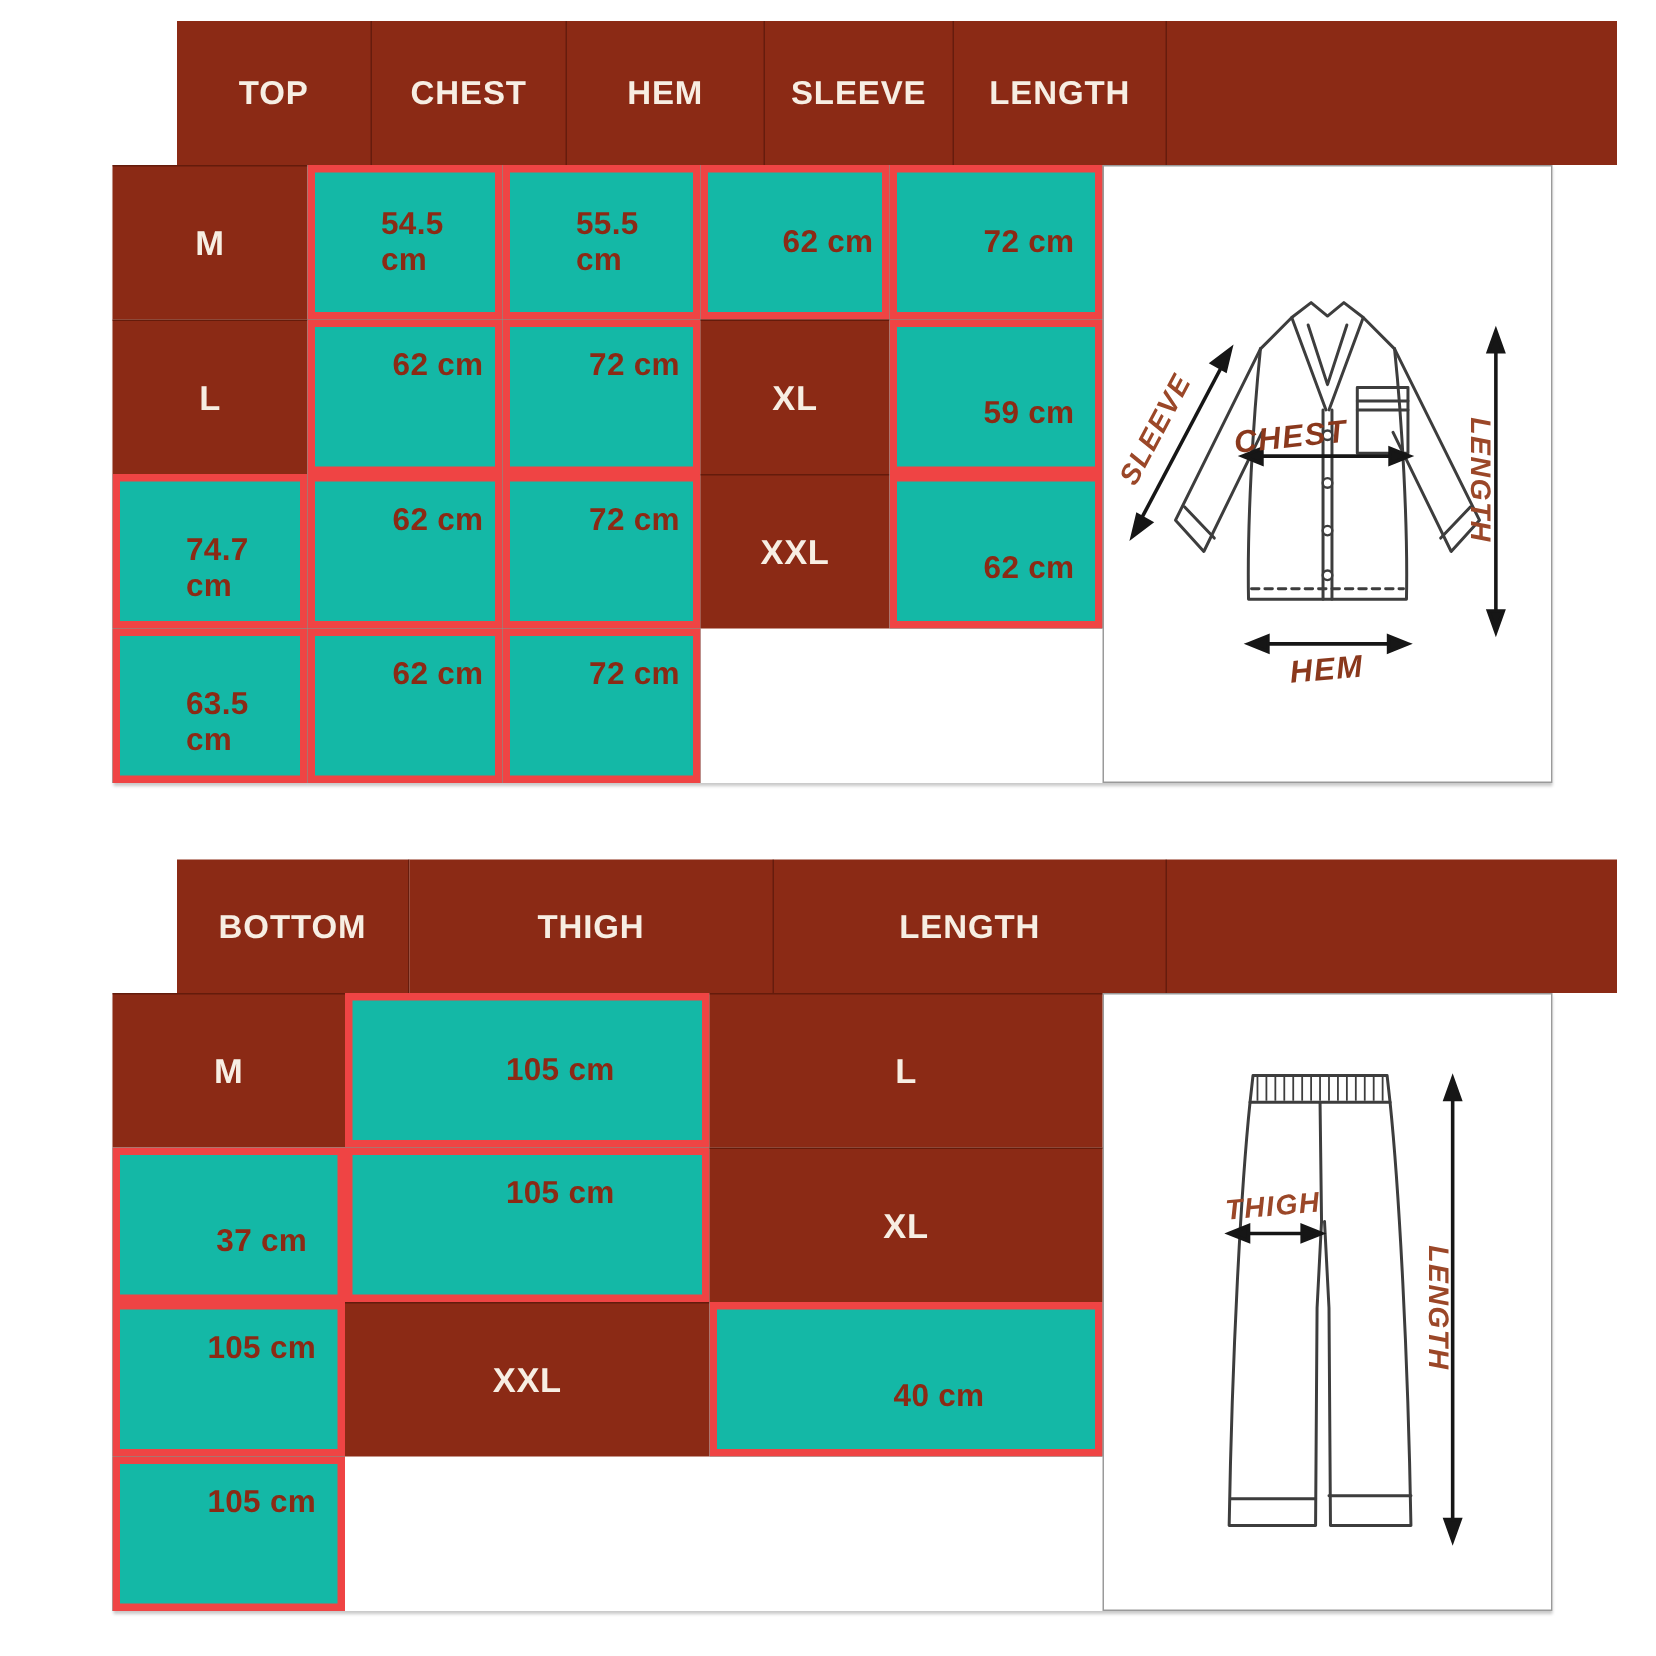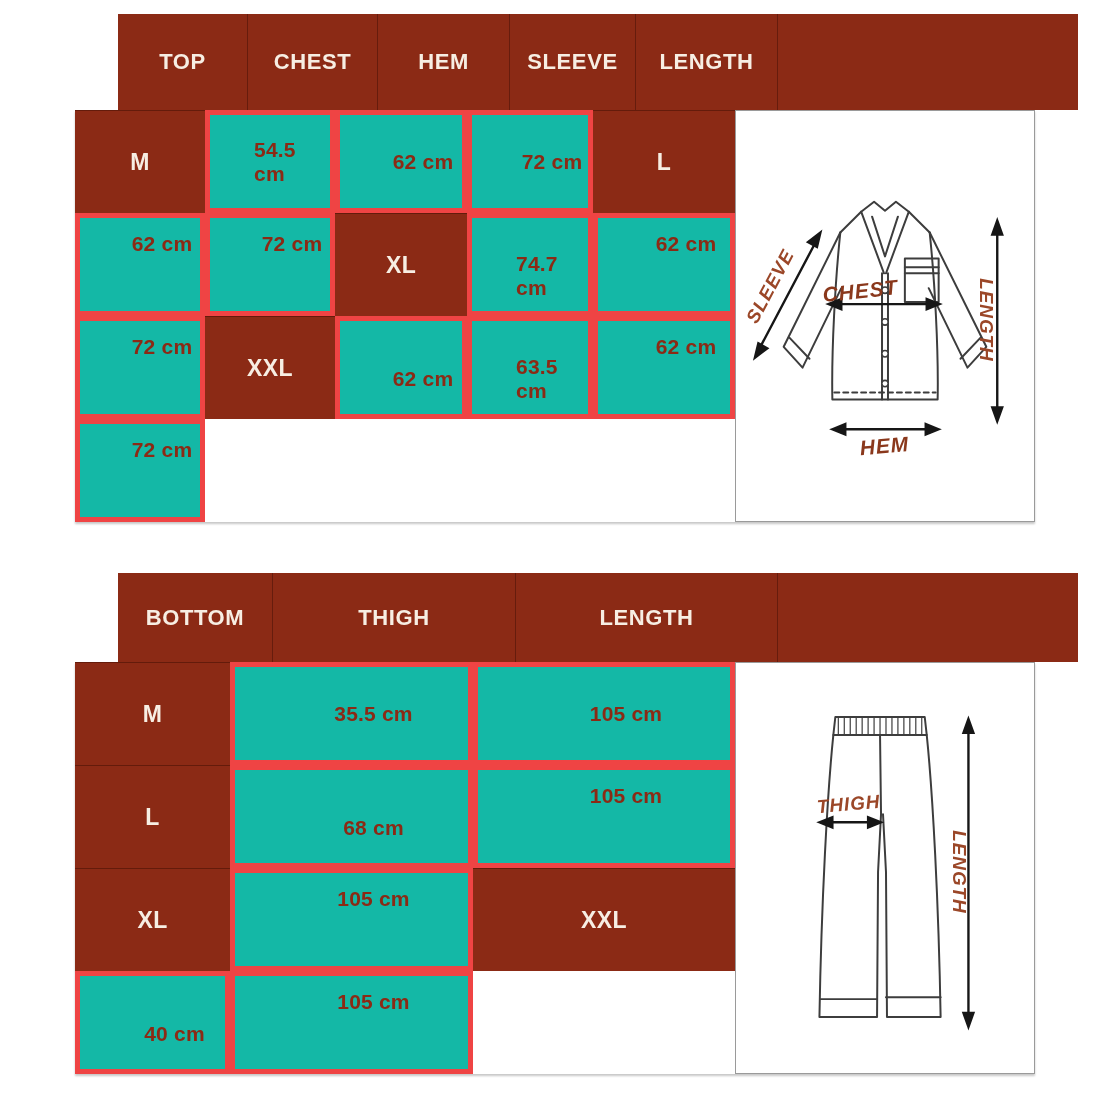--- a/index.html
+++ b/index.html
@@ -103,38 +103,44 @@
         </svg>
       </div>
 
       <div class="sc">
           <span>M</span>
         </div>
       <div class="vc">
           <span class="val">54.5 cm</span>
         </div>
       <div class="vc">
+          <span class="val">55.5 cm</span>
+        </div>
+      <div class="vc">
           <span class="val">62 cm</span>
         </div>
       <div class="vc">
           <span class="val">72 cm</span>
         </div>
 
       <div class="sc">
           <span>L</span>
         </div>
       <div class="vc">
           <span class="val up">62 cm</span>
         </div>
       <div class="vc">
           <span class="val up">72 cm</span>
         </div>
 
       <div class="sc">
           <span>XL</span>
+        </div>
+      <div class="vc">
+          <span class="val down">59 cm</span>
         </div>
       <div class="vc">
           <span class="val down">74.7 cm</span>
         </div>
       <div class="vc">
           <span class="val up">62 cm</span>
         </div>
       <div class="vc">
           <span class="val up">72 cm</span>
         </div>
@@ -192,31 +198,28 @@
           </g>
           <text class="dlabel" x="114" y="148" transform="rotate(-5 114 148)">THIGH</text>
           <text class="dlabel" x="218" y="210" transform="rotate(90 218 210)">LENGTH</text>
         </svg>
       </div>
 
       <div class="sc">
           <span>M</span>
         </div>
       <div class="vc">
-          <span class="val">35.5 cm</span>
-        </div>
-      <div class="vc">
           <span class="val">105 cm</span>
         </div>
 
       <div class="sc">
           <span>L</span>
         </div>
       <div class="vc">
-          <span class="val down">68 cm</span>
+          <span class="val down">37 cm</span>
         </div>
       <div class="vc">
           <span class="val up">105 cm</span>
         </div>
 
       <div class="sc">
           <span>XL</span>
         </div>
       <div class="vc">
           <span class="val up">105 cm</span>

